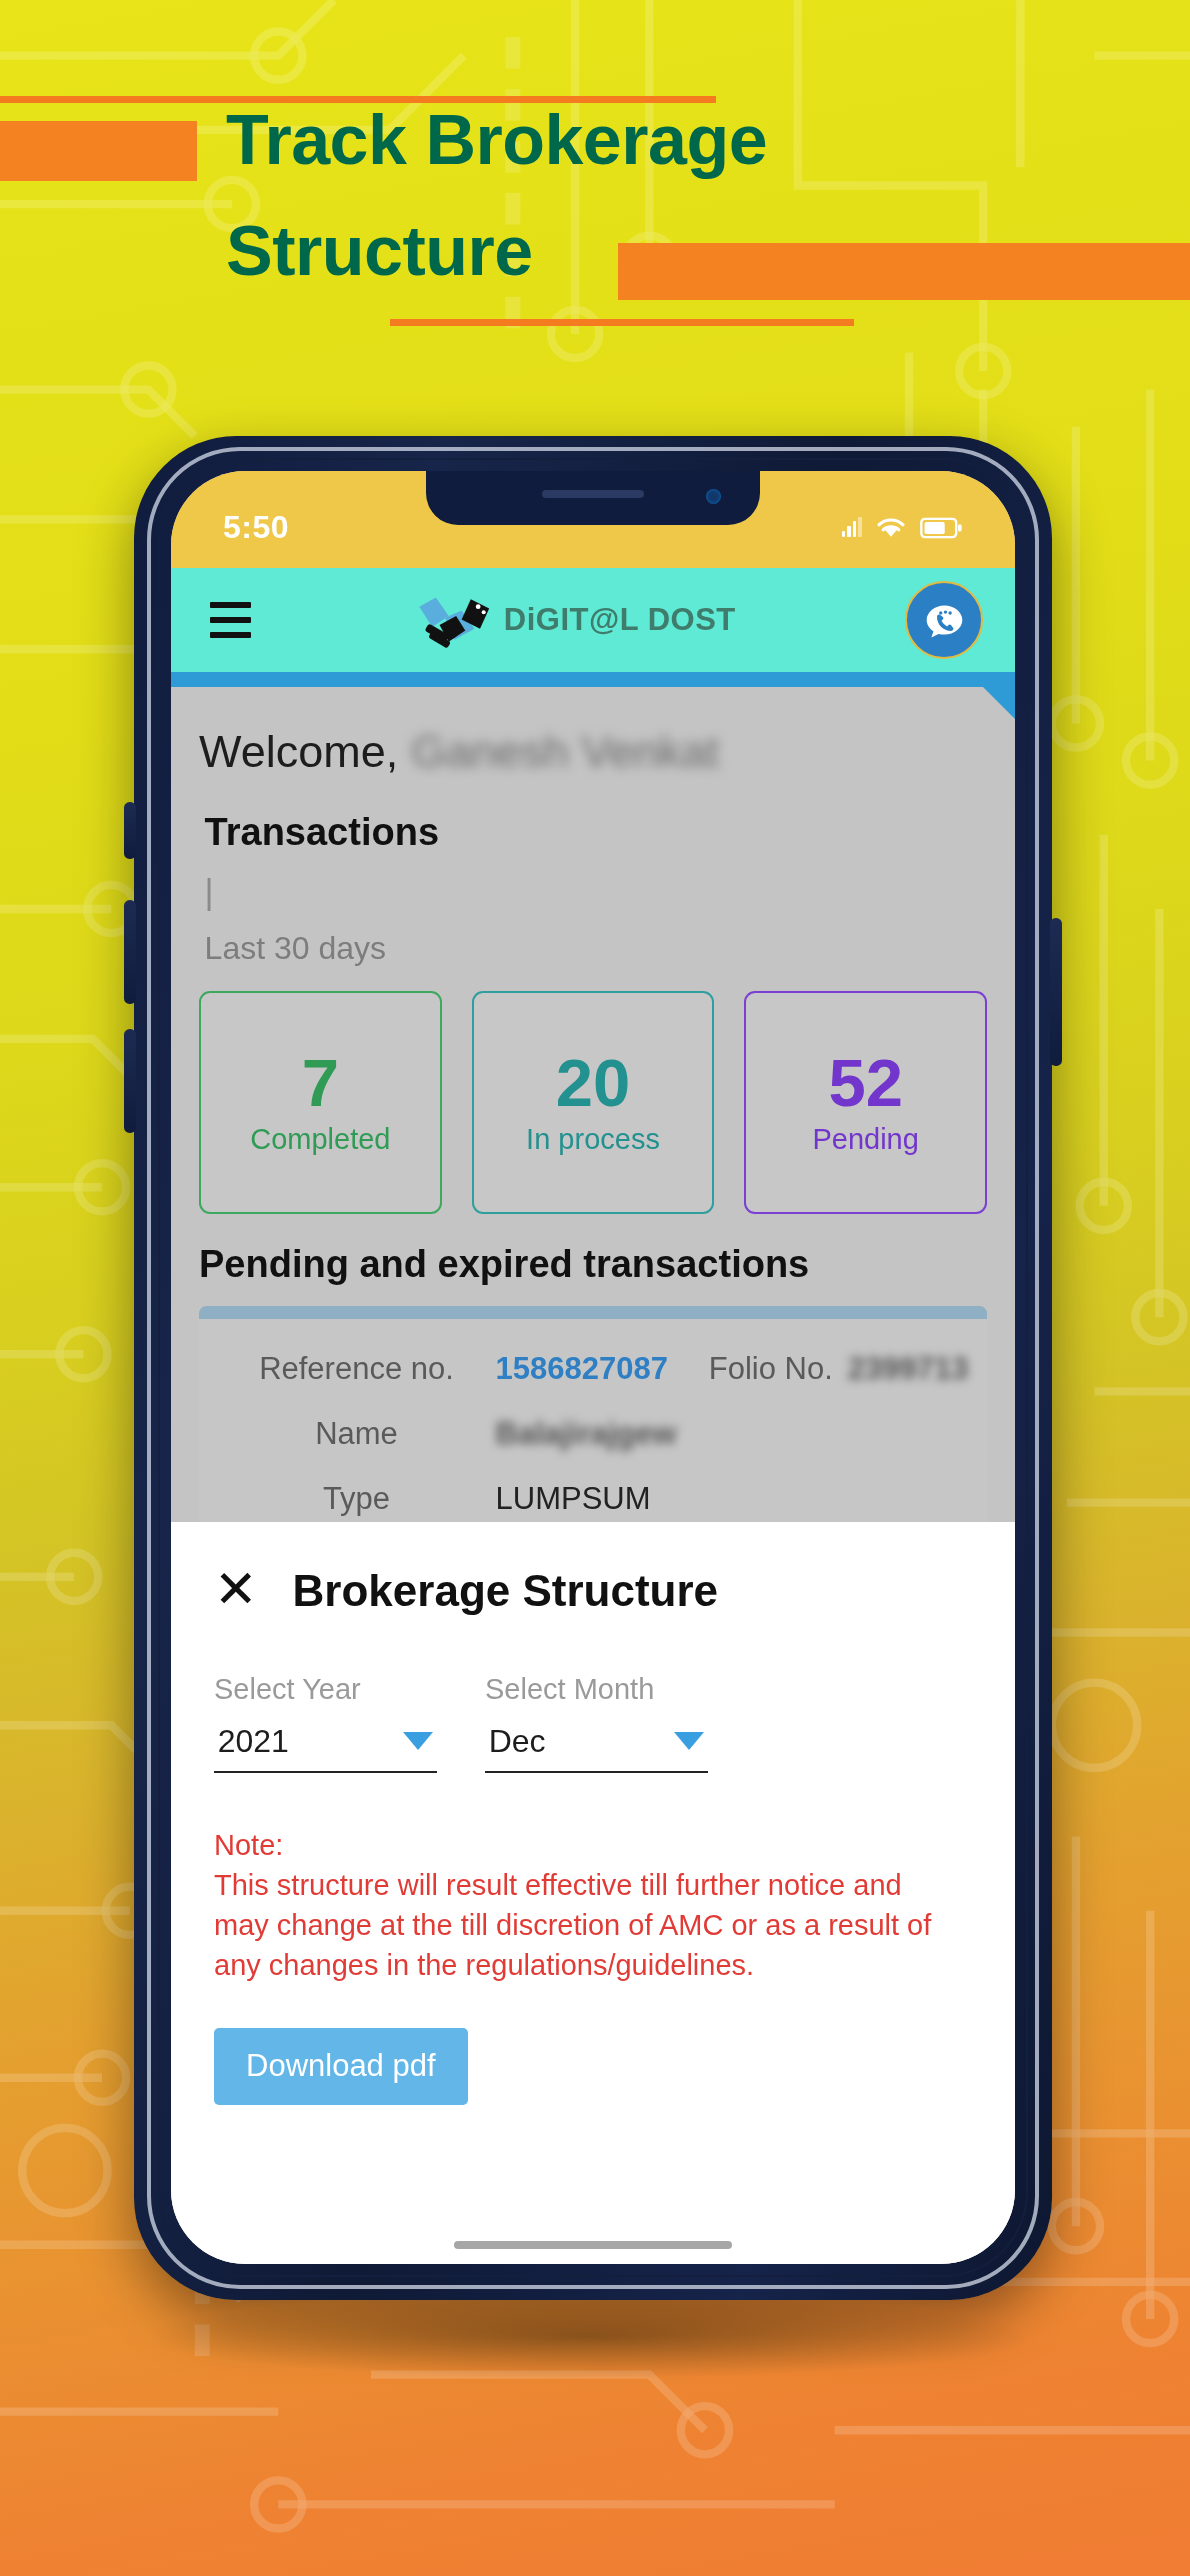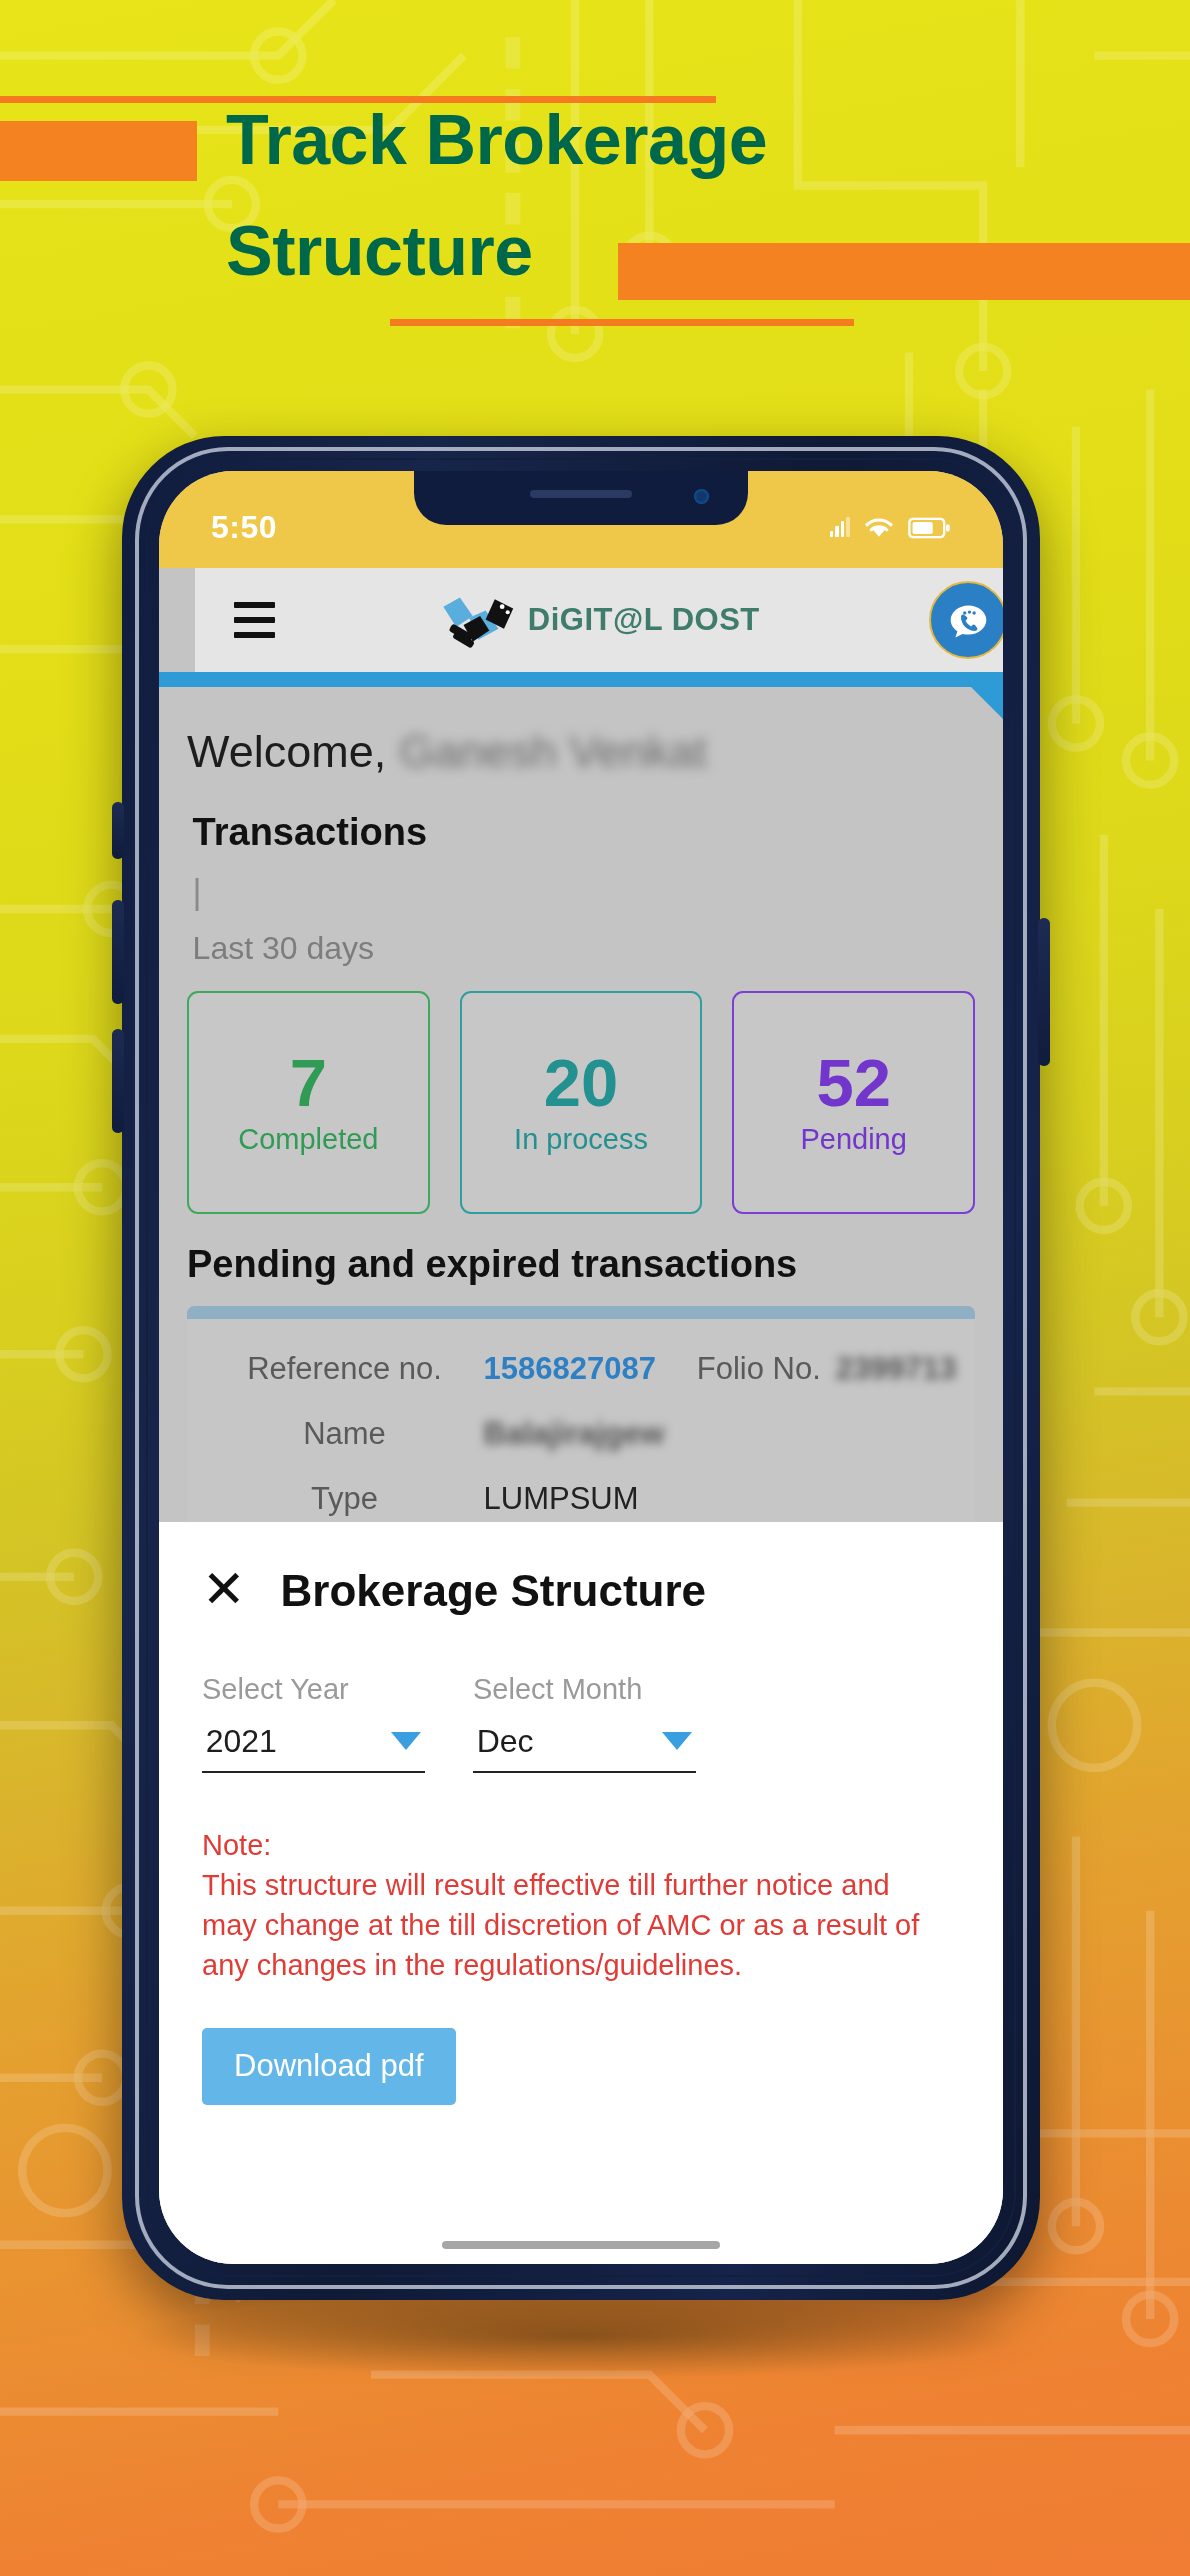--- a/index.html
+++ b/index.html
@@ -46,21 +46,21 @@
     font-size: 70px;
     letter-spacing: -0.5px;
     white-space: nowrap;
   }
   #title-1 { left: 226px; top: 100px; }
   #title-2 { left: 226px; top: 211px; }
 
   
   #phone-wrap {
     position: absolute;
-    left: 122px; top: 436px;
+    left: 134px; top: 436px;
     width: 927px; height: 1910px;
   }
   #phone-shadow {
     position: absolute;
     left: 18.5px; top: 1859px;
     width: 872px; height: 83px;
     background: radial-gradient(ellipse at 50% 50%, rgba(60,40,10,.45) 0%, rgba(60,40,10,0) 72%);
   }
   
   #phone-body {
@@ -150,26 +150,25 @@
     letter-spacing: 0.5px;
   }
   #status-icons { display: flex; align-items: center; gap: 13px; }
   .bars { display:flex; align-items:flex-end; gap:1.9px; height:18.5px;}
   .bars i { display:block; width:3.7px; background:#ffffff; border-radius:0.9px; }
 
   
   #appheader {
     position: absolute; left: 0; top: 97px;
     width: 100%; height: 104px;
-    background: #e5e5e5;
+    background: #5eead4;
     display: flex; align-items: center;
     justify-content: space-between;
     padding: 8px 32px;
     z-index: 18;
-    margin-left: 36px;
   }
   #hamburger { display: flex; flex-direction: column; gap: 8.3px; cursor: pointer; padding: 7.4px; }
   #hamburger span { display: block; width: 41px; height: 6.5px; background: #111; border-radius: 0.9px; }
 
   #logo { display: flex; align-items: center; gap: 5.6px; transform: translateX(-7.4px);}
   #logo-text {
     font-size: 31px; font-weight: bold;
     color: #3f7c6b; letter-spacing: 0.5px;
     white-space: nowrap;
   }

